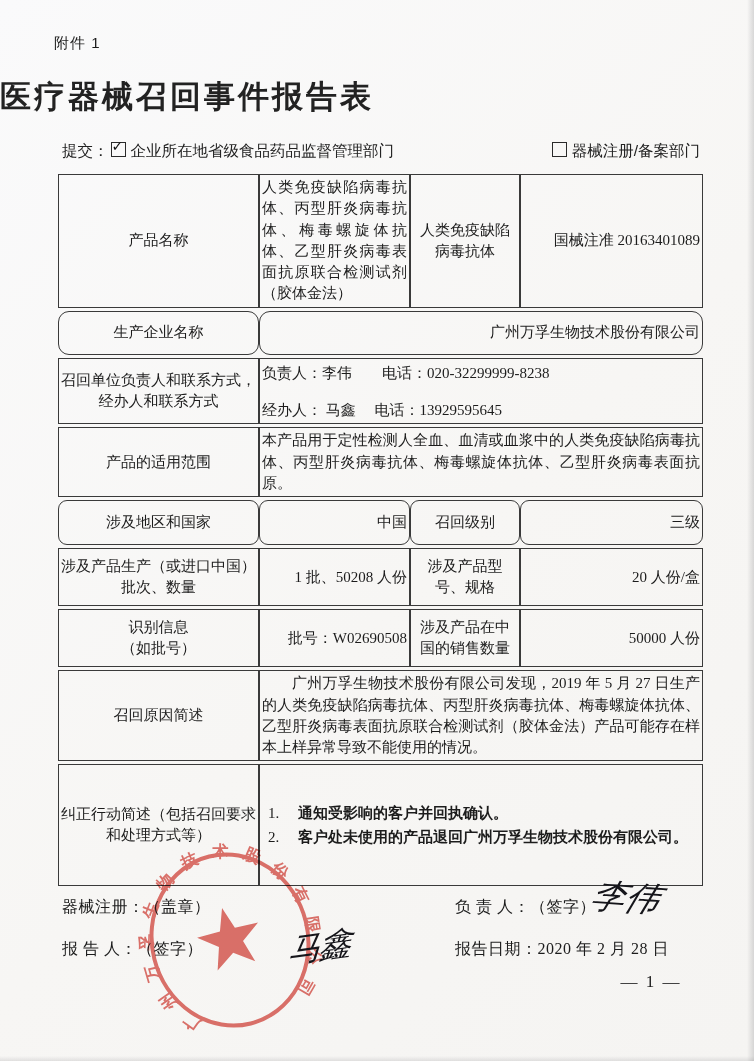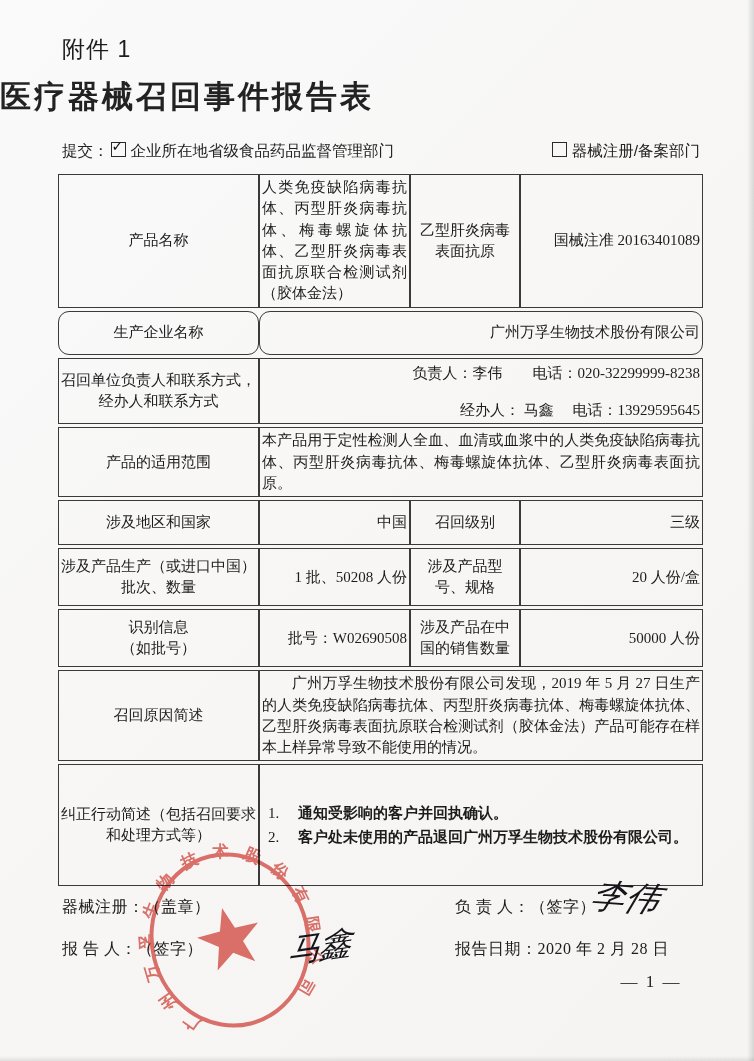--- a/index.html
+++ b/index.html
@@ -12,21 +12,21 @@
   }
   .page{
     position:relative;width:754px;height:1061px;overflow:hidden;
     background:linear-gradient(135deg,#fafafb 0%,#f7f6f4 55%,#f5f4f2 100%);
   }
   .edge-right{position:absolute;top:0;right:0;width:7px;height:100%;
     background:linear-gradient(to right,rgba(0,0,0,0),rgba(120,120,125,.25));}
   .edge-bottom{position:absolute;left:0;bottom:0;width:100%;height:5px;
     background:linear-gradient(to bottom,rgba(0,0,0,0),rgba(120,120,125,.18));}
 
-  .attachment{position:absolute;left:62px;top:34px;font-size:23px;
+  .attachment{position:absolute;left:54px;top:34px;font-size:15px;
     font-family:"Liberation Sans","DejaVu Sans",sans-serif;letter-spacing:1px;}
   .title{position:absolute;left:0;top:76px;width:754px;margin:0;
     font-family:"Liberation Sans","DejaVu Sans",sans-serif;
     font-size:31px;font-weight:600;letter-spacing:3px;color:#222;}
   .submit-row{position:absolute;left:62px;top:141px;width:640px;font-size:15.5px;
     font-family:"Liberation Sans","DejaVu Sans",sans-serif;color:#222;}
   .submit-left{white-space:nowrap;}
   .submit-right{position:absolute;right:2px;top:0;white-space:nowrap;}
   .cb{display:inline-block;width:13px;height:13px;border:1.5px solid #2a2a2a;
     vertical-align:-1px;margin:0 5px 0 2px;position:relative;background:transparent;}
@@ -45,26 +45,26 @@
   }
   td.lbl{text-align:center;}
   td.ctr{text-align:right;}
   td.jst{text-align:justify;text-justify:inter-ideograph;padding:3px 9px;}
   .indent{text-indent:2em;}
   tr.r1 td{height:126px;}
   tr.r2 td{height:38px;border-radius:11px;}
   tr.r3 td{height:27px;}
   tr.r4 td{height:60px;}
   tr.r5 td{height:46px;}
-  tr.r6 td{height:39px;}
+  tr.r6 td{height:39px;border-radius:9px;}
   tr.r7 td{height:52px;}
   tr.r8 td{height:52px;}
   tr.r9 td{height:85px;}
   tr.r10 td{height:116px;}
-  .contact-cell{padding-left:28px;text-align:right;}
+  .contact-cell{padding-left:28px;}
   .contact-line1{margin-top:2px;}
   .contact-line2{margin-top:16px;}
   .action-list{margin:0;padding:2px 4px 2px 6px;}
   .action-item{display:flex;margin:3px 0;}
   .action-num{width:30px;flex:0 0 30px;}
   .action-text{flex:1;font-weight:bold;}
 
   .footer-line{position:absolute;font-size:16px;letter-spacing:.5px;white-space:nowrap;z-index:5;}
   .f-unit{left:62px;top:897px;}
   .f-reporter{left:62px;top:939px;}
@@ -103,21 +103,21 @@
     <colgroup>
       <col style="width:201px">
         <col style="width:151px">
         <col style="width:110px">
         <col style="width:183px">
     </colgroup>
     <tbody>
         <tr class="r1">
       <td class="lbl">产品名称</td>
       <td class="jst">人类免疫缺陷病毒抗体、丙型肝炎病毒抗体、梅毒螺旋体抗体、乙型肝炎病毒表面抗原联合检测试剂（胶体金法）</td>
-      <td class="lbl">乙型肝炎病毒表面抗原</td>
+      <td class="lbl">人类免疫缺陷病毒抗体</td>
       <td class="ctr">国械注准 20163401089</td>
     </tr>
     <tr class="r2">
       <td class="lbl">生产企业名称</td>
       <td class="ctr" colspan="3">广州万孚生物技术股份有限公司</td>
     </tr>
     <tr class="r4">
       <td class="lbl">召回单位负责人和联系方式，经办人和联系方式</td>
       <td colspan="3" class="contact-cell">
         <div class="contact-line1">负责人：李伟　　电话：020-32299999-8238</div>

